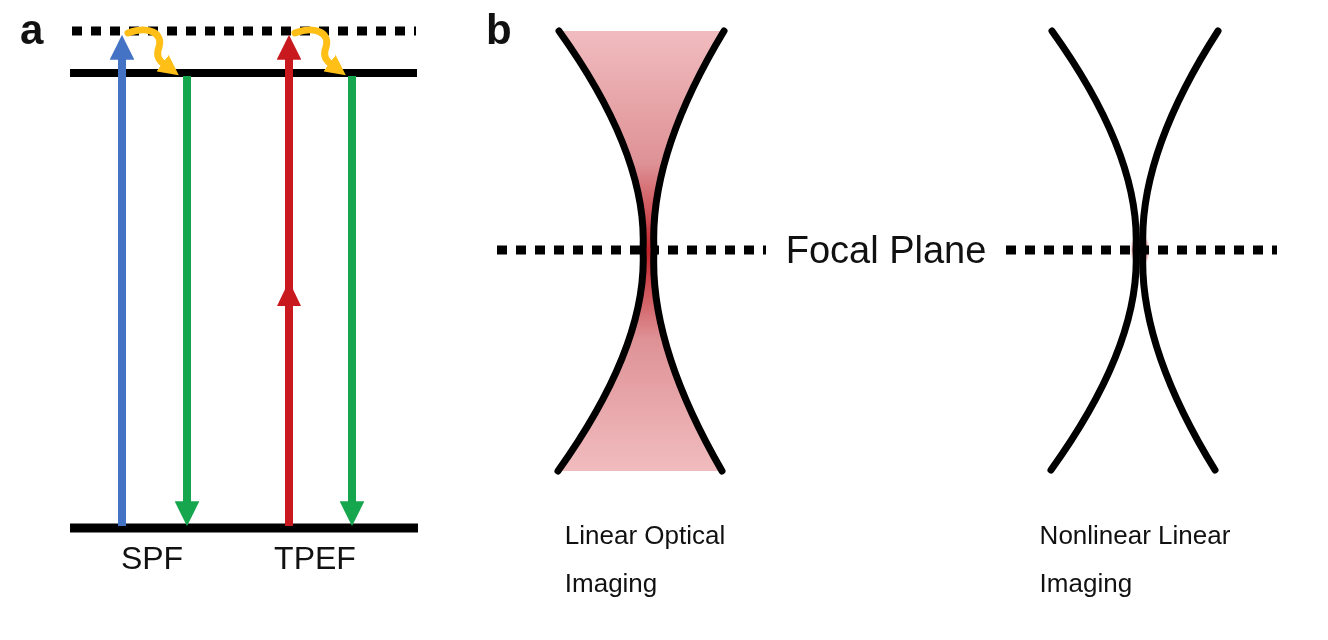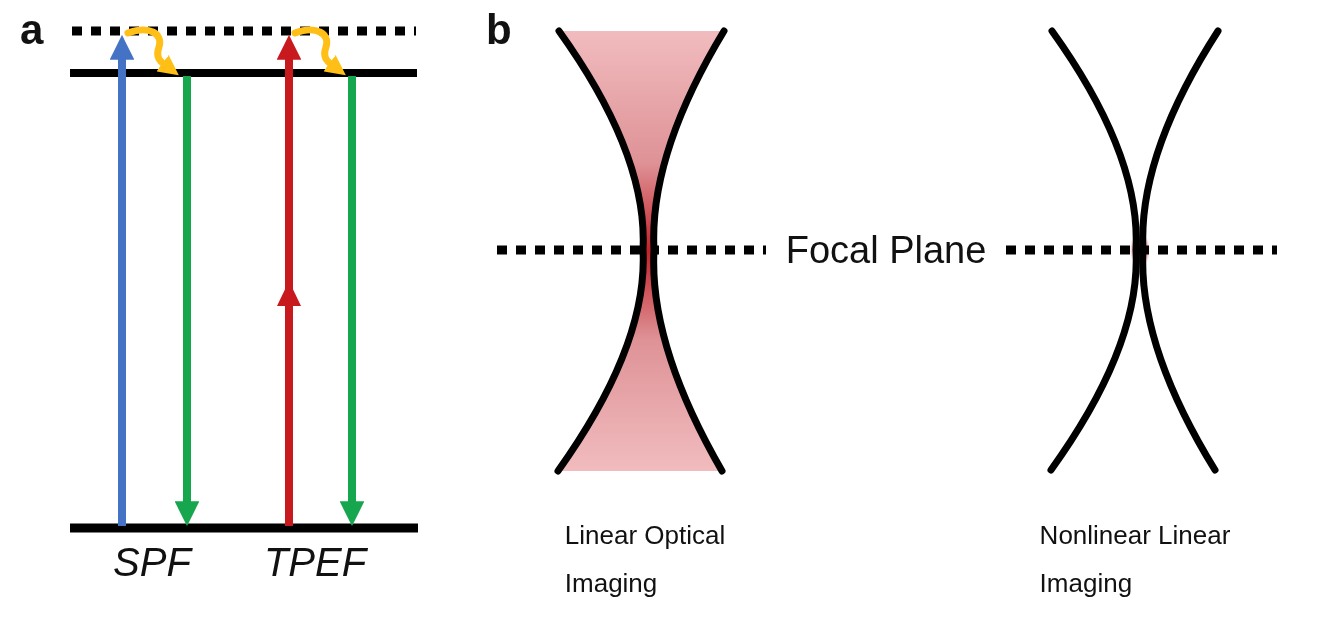--- a/index.html
+++ b/index.html
@@ -1,21 +1,21 @@
 <!DOCTYPE html>
 <html><head>
 <meta charset="utf-8">
 <style>
   html,body{margin:0;padding:0;background:#fff;}
   #figure{position:relative;width:1328px;height:640px;background:#fff;overflow:hidden;
           font-family:"Liberation Sans", sans-serif;color:#111;}
   #figure svg{position:absolute;left:0;top:0;}
   .lbl{position:absolute;white-space:nowrap;}
   .panel-label{font-size:42px;font-weight:bold;color:#111;}
-  .state-label{font-size:40px;transform:translateX(-50%);font-style:italic;}
+  .state-label{font-size:32px;transform:translateX(-50%);}
   .focal-label{font-size:38px;transform:translate(-50%,-50%);}
   .beam-label{position:absolute;font-size:26px;line-height:48px;text-align:left;
               transform:translateX(-50%);}
 </style>
 </head>
 <body>
 
 <div id="figure">
 
   <svg width="1328" height="640" viewBox="0 0 1328 640">

